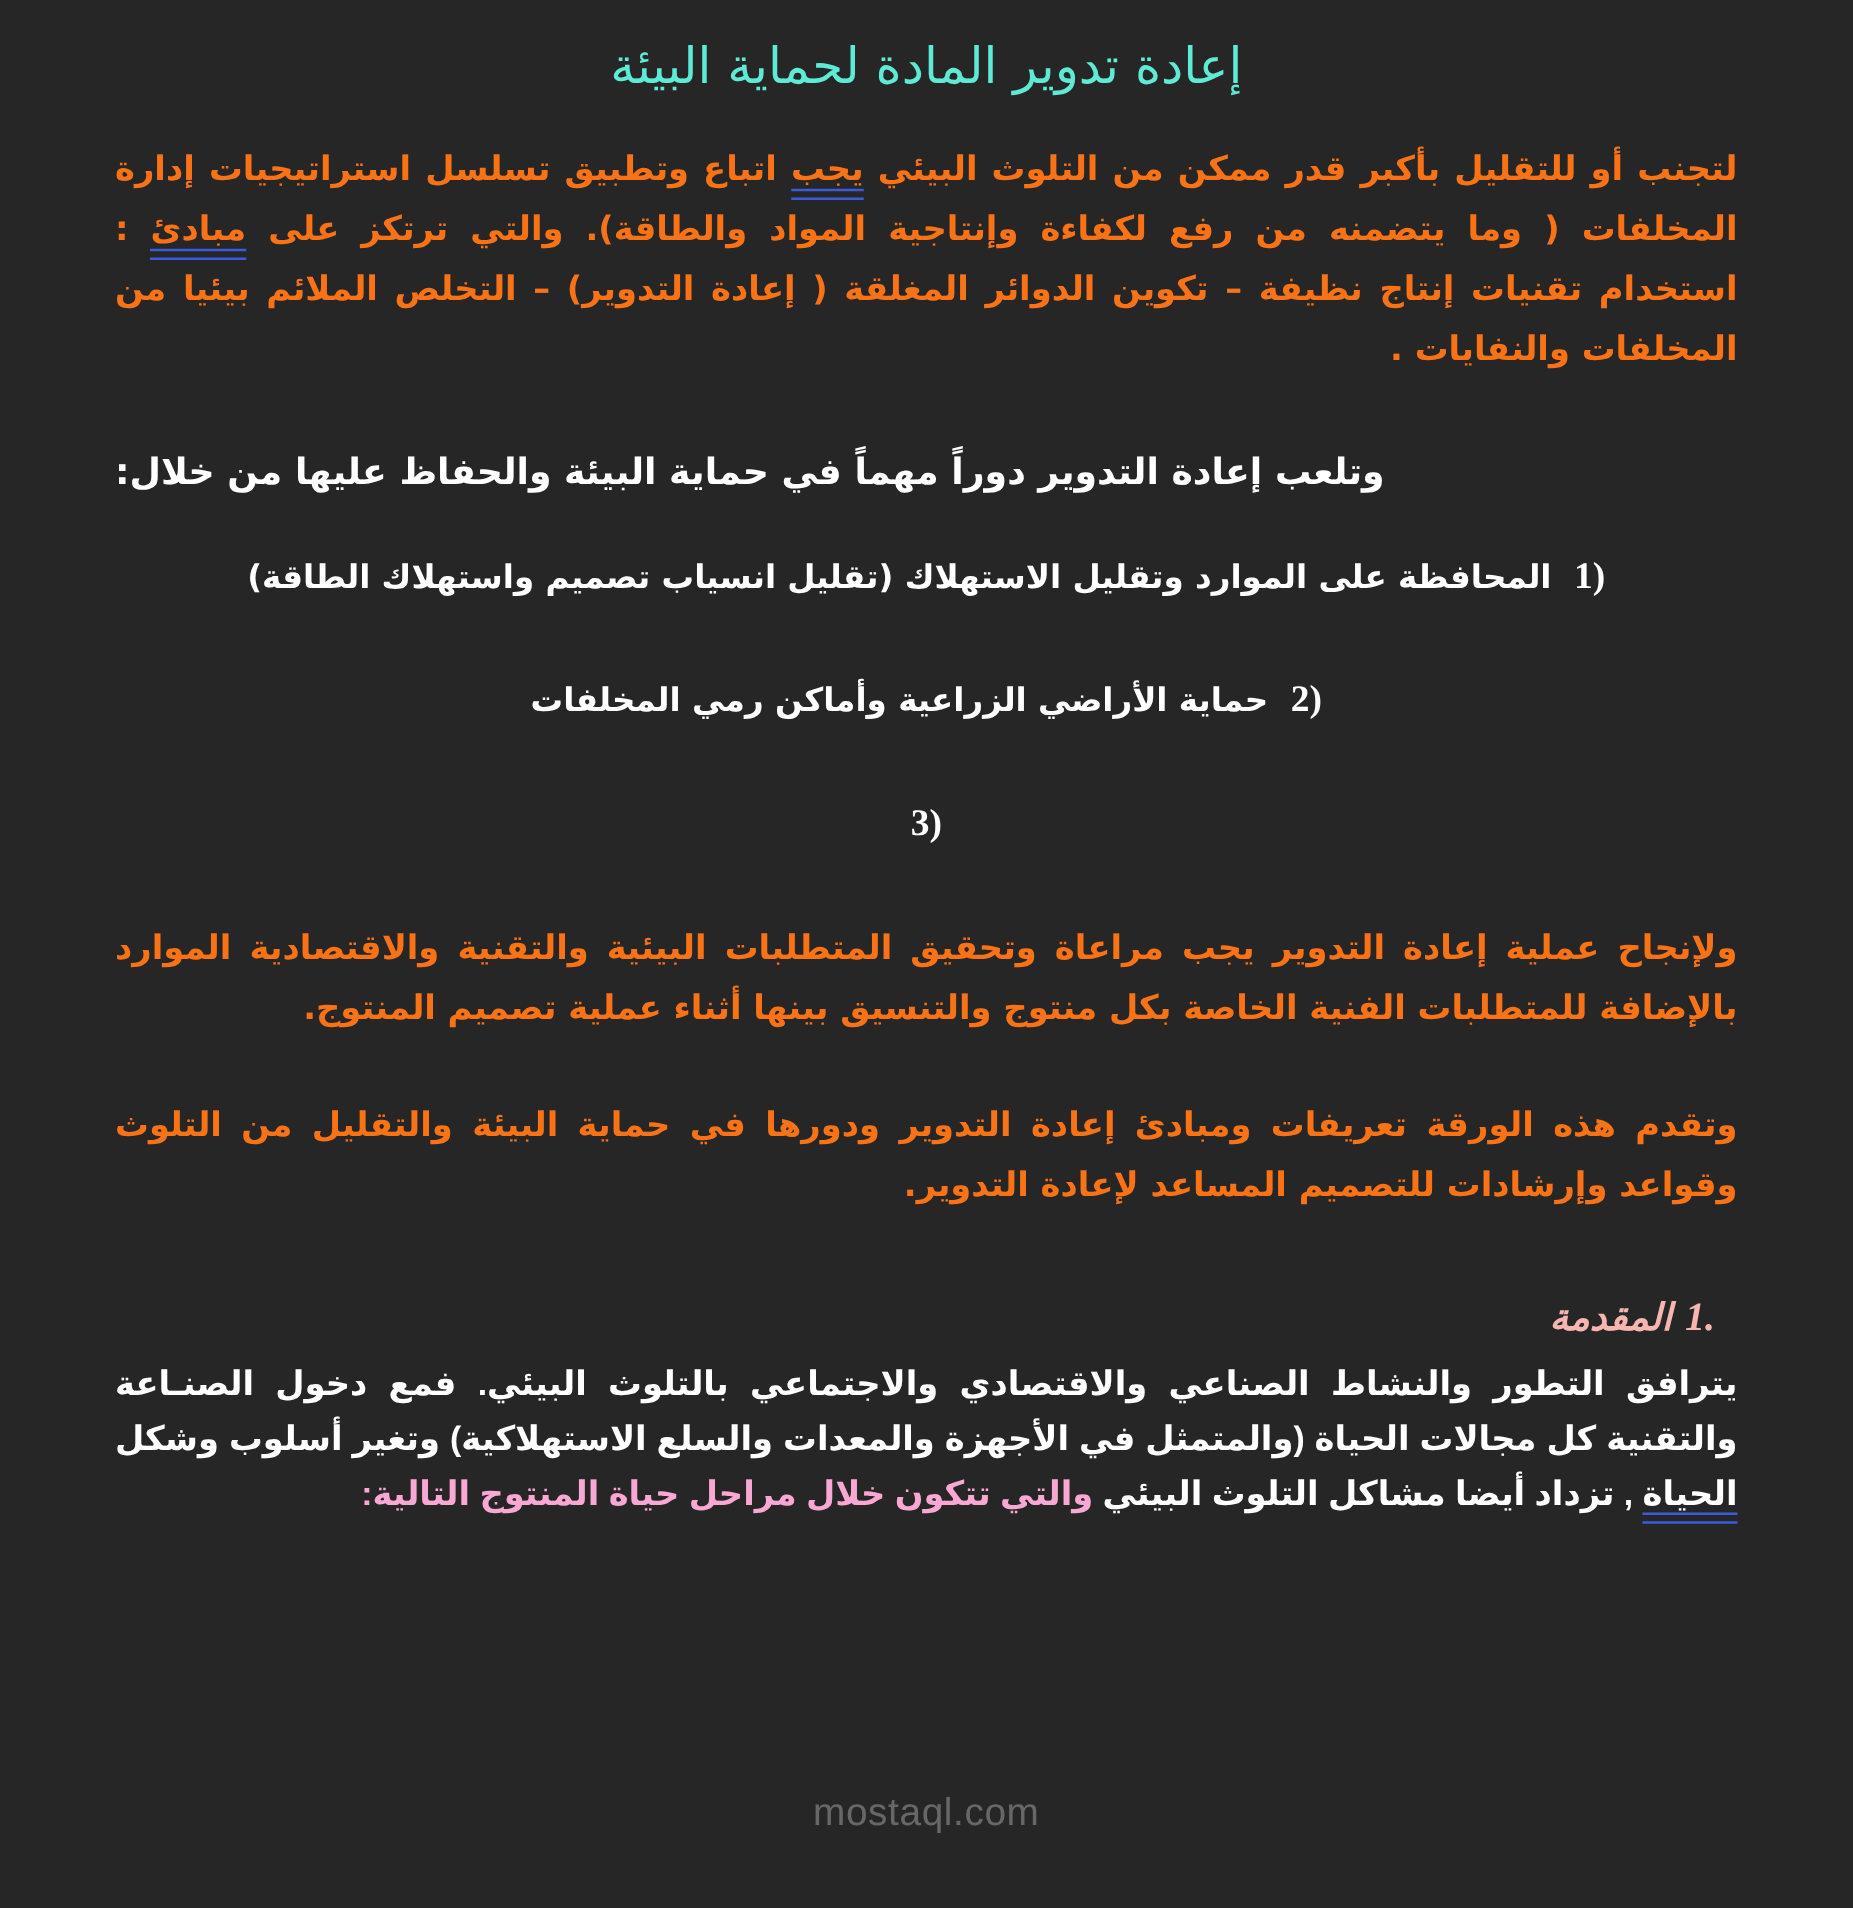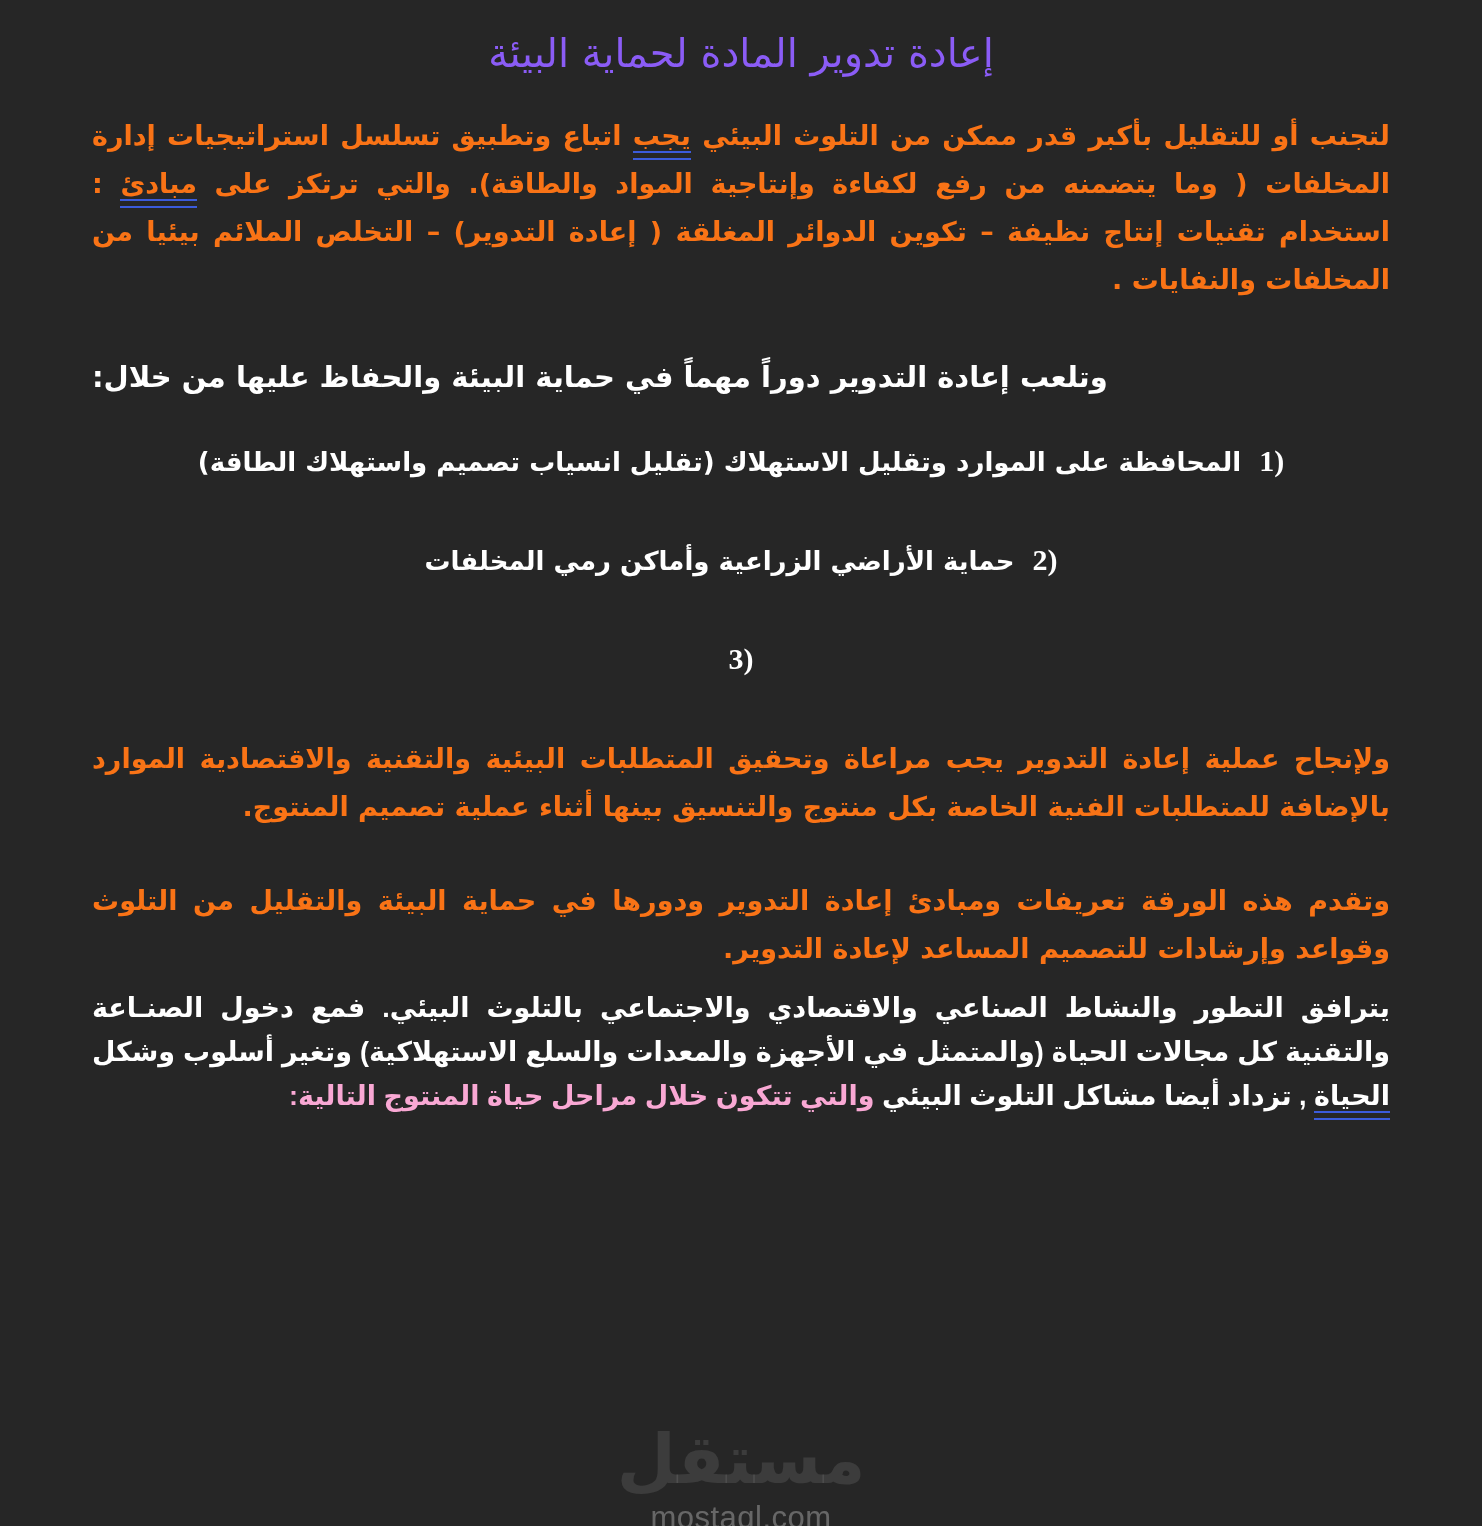--- a/index.html
+++ b/index.html
@@ -25,21 +25,21 @@
     box-sizing: border-box;
     padding: 0 92px;
   }
 
   
   .doc-title {
     text-align: center;
     font-size: 40px;
     line-height: 1.25;
     font-weight: 400;
-    color: #8b5cf6;
+    color: #5eead4;
     margin: 28px 0 0 0;
     letter-spacing: 0.5px;
   }
 
   
   .para {
     font-size: 27px;
     line-height: 1.78;
     text-align: justify;
     text-align-last: center;
@@ -198,26 +198,29 @@
     </li>
     <li>
       <span class="num-marker">3)</span>
     </li>
   </ol>
 
   <p class="para para-justify para-block">ولإنجاح عملية إعادة التدوير يجب مراعاة وتحقيق المتطلبات البيئية والتقنية والاقتصادية الموارد بالإضافة للمتطلبات الفنية الخاصة بكل منتوج والتنسيق بينها أثناء عملية تصميم المنتوج.</p>
 
   <p class="para para-justify para-block-2">وتقدم هذه الورقة تعريفات ومبادئ إعادة التدوير ودورها في حماية البيئة والتقليل من التلوث وقواعد وإرشادات للتصميم المساعد لإعادة التدوير.</p>
 
+  <div class="section-heading">
+    <span class="sec-num">1.</span>
+    <span>المقدمة</span>
+  </div>
 
   <p class="intro-para">
     <span>يترافق التطور والنشاط الصناعي والاقتصادي والاجتماعي بالتلوث البيئي. فمع دخول الصنـاعة والتقنية كل مجالات الحياة (والمتمثل في الأجهزة والمعدات والسلع الاستهلاكية) وتغير أسلوب وشكل</span>
     <span class="sp">الحياة</span>
     <span>, تزداد أيضا مشاكل التلوث البيئي</span>
     <span class="tint-periwinkle">والتي تتكون خلال مراحل حياة المنتوج التالية:</span>
   </p>
 
   <div class="watermark">
-    <div class="wm-mark">مستقل</div>
     <div class="wm-url">mostaql.com</div>
   </div>
 
 </div>
 
 </body></html>

